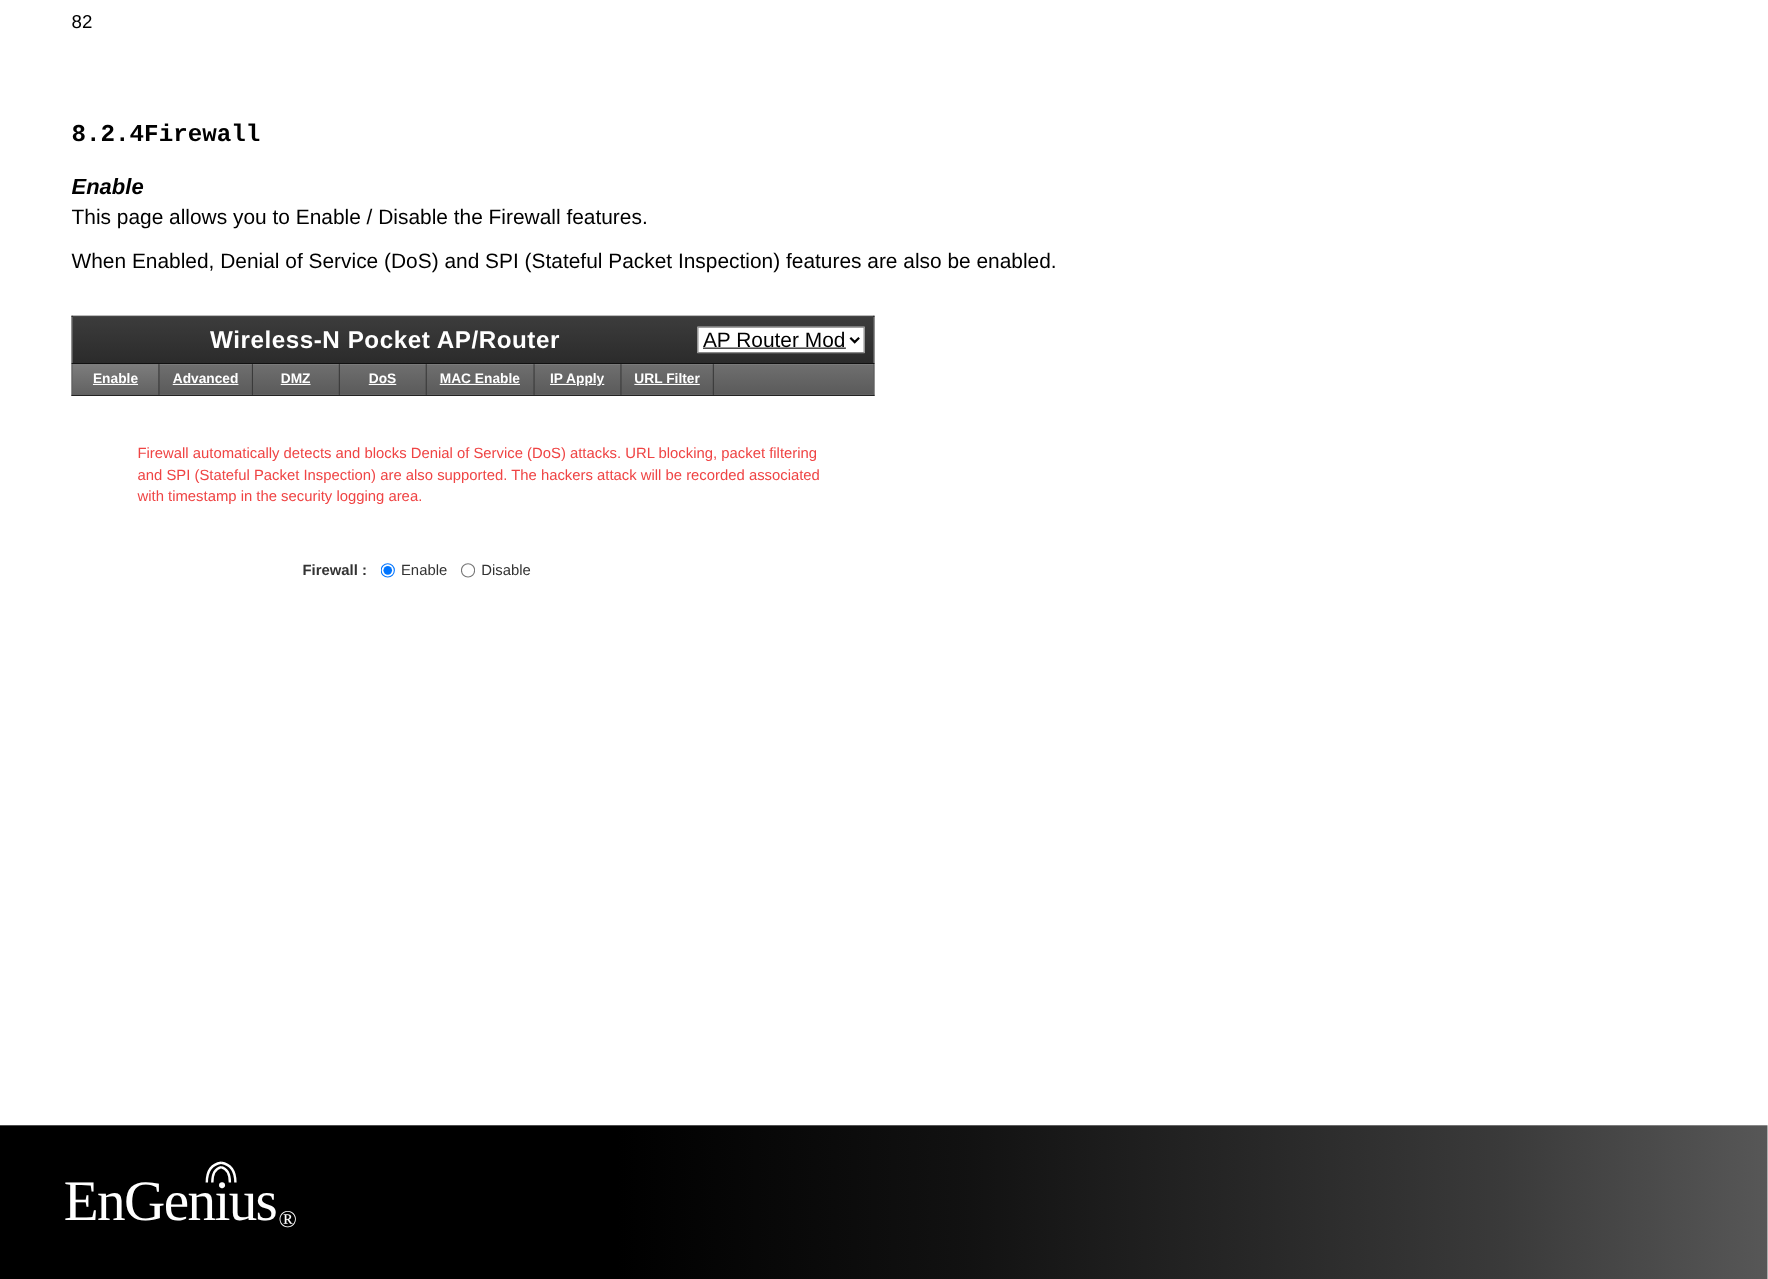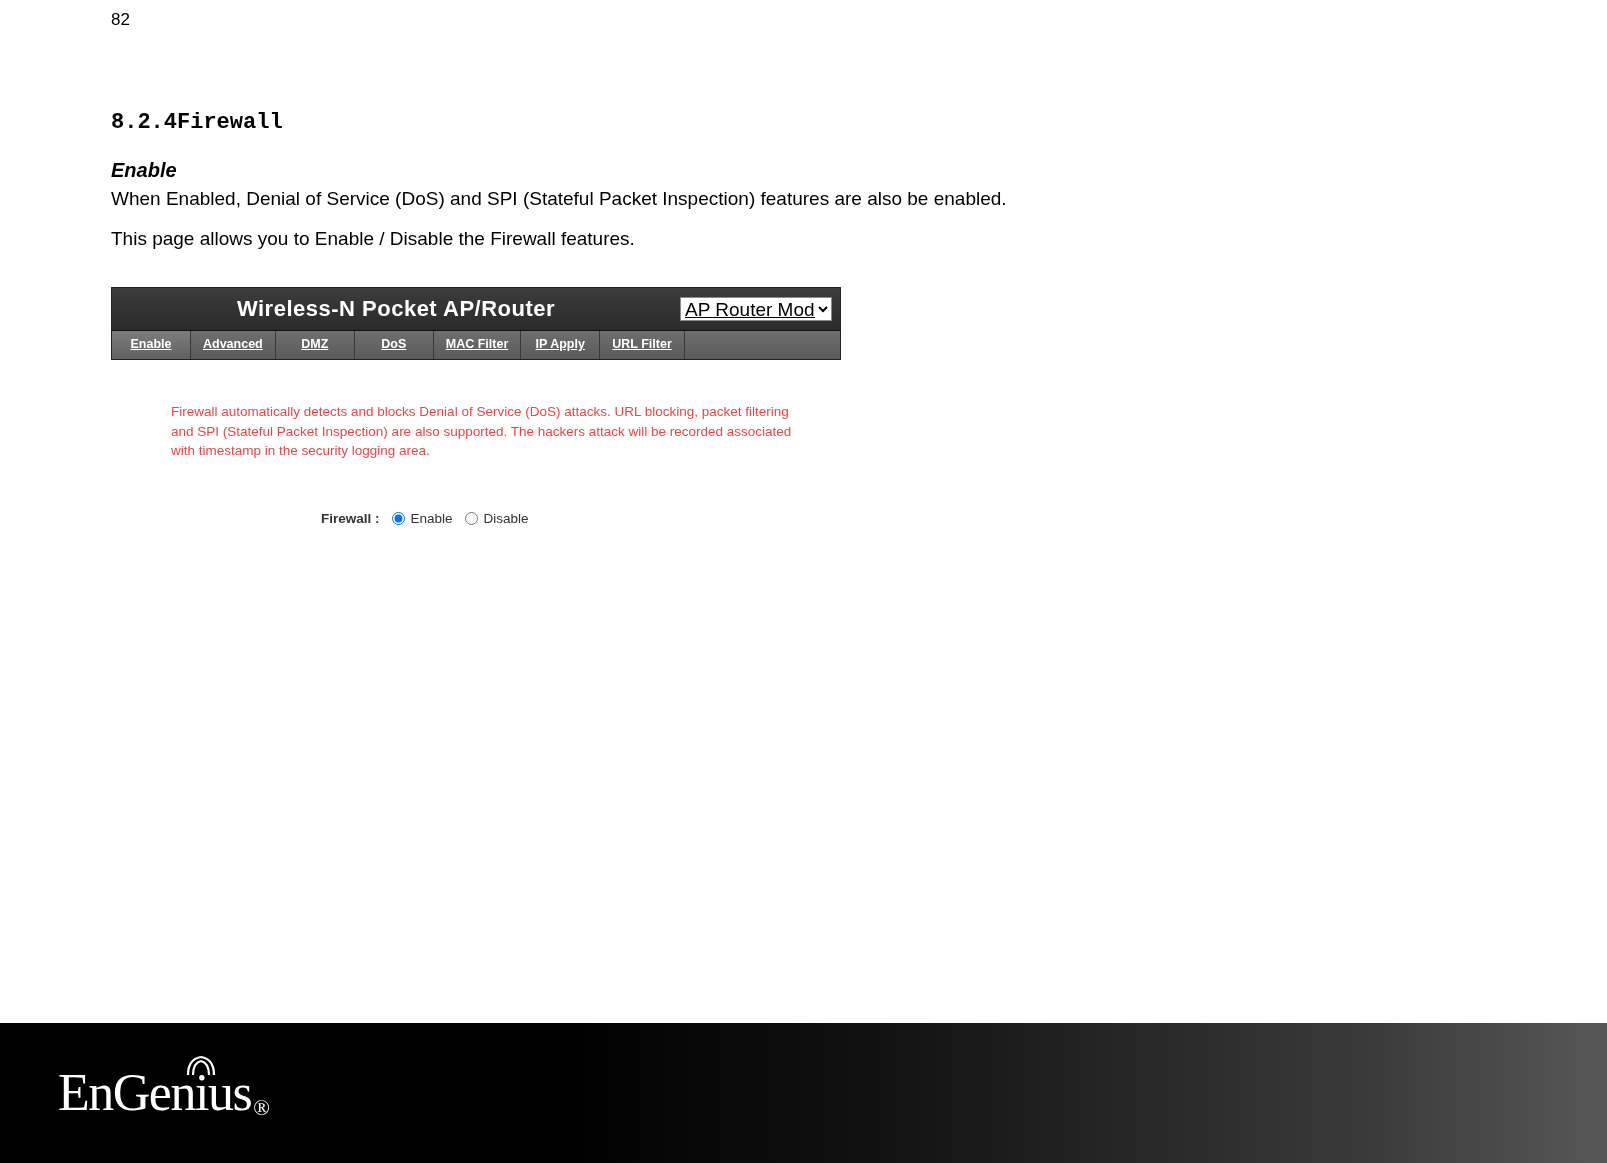--- a/index.html
+++ b/index.html
@@ -1,16 +1,16 @@
 <!DOCTYPE html>
 <html><head>
 <meta charset="utf-8">
 <style>
   html,body{margin:0;padding:0;background:#fff;font-family:Arial,Helvetica,sans-serif;color:#000;}
-  .page{width:1607px;height:1163px;position:relative;box-sizing:border-box;padding:10px 115px 0 111px;}
+  .page{width:1607px;height:1163px;position:relative;box-sizing:border-box;padding:10px 115px 0 65px;}
   .pgnum{font-size:17px;margin-bottom:80px;}
   .h-sec{font-size:22px;font-weight:bold;margin-bottom:24px;font-family:Liberation Mono, monospace;}
   .h-sec .num{letter-spacing:0;}
   .body-text{font-size:19px;line-height:1.35;margin:4px 0 14px 0;}
   .h-sub{font-size:20px;font-style:italic;font-weight:bold;margin:14px 0 4px 0;}
   .shot{margin-top:18px;width:730px;background:#fff;font-family:Verdana,Geneva,sans-serif;}
   .shot .topbar{display:flex;align-items:center;background:linear-gradient(#3c3c3c,#2b2b2b);height:42px;border:1px solid #222;border-bottom:1px solid #111;margin-top:36px;}
   .shot .topbar .title{flex:1;text-align:center;color:#fff;font-weight:bold;font-size:22px;letter-spacing:.5px;}
   .shot .topbar .mode-wrap{display:flex;align-items:center;padding-right:8px;}
   .shot .modesel{font-family:Arial,sans-serif;font-size:19px;height:24px;width:152px;background:#fff;border:1px solid #8a8a8a;box-shadow:inset 0 1px 0 #fff;text-decoration:underline;}
@@ -35,38 +35,38 @@
 
 <div class="page">
 
   <div class="pgnum">82</div>
 
   <div class="h-sec">
     <span class="num">8.2.4</span><span>Firewall</span>
   </div>
 
   <div class="h-sub">Enable</div>
+  <div class="body-text">This page allows you to Enable / Disable the Firewall features.</div>
   <div class="body-text">When Enabled, Denial of Service (DoS) and SPI (Stateful Packet Inspection) features are also be enabled.</div>
-  <div class="body-text">This page allows you to Enable / Disable the Firewall features.</div>
 
   <div class="shot">
     <div class="topbar">
       <div class="title">Wireless-N Pocket AP/Router</div>
       <div class="mode-wrap">
         <select class="modesel">
           <option>AP Router Mode</option>
         </select>
       </div>
     </div>
     <div class="tabs">
       <div class="tab sel">Enable</div>
       <div class="tab">Advanced</div>
       <div class="tab">DMZ</div>
       <div class="tab">DoS</div>
-      <div class="tab">MAC Filter</div>
+      <div class="tab">MAC Enable</div>
       <div class="tab">IP Apply</div>
       <div class="tab">URL Filter</div>
     </div>
     <div class="desc">Firewall automatically detects and blocks Denial of Service (DoS) attacks. URL blocking, packet filtering and SPI (Stateful Packet Inspection) are also supported. The hackers attack will be recorded associated with timestamp in the security logging area.</div>
     <div class="form-row">
       <span class="lbl">Firewall :</span>
       <label>
         <input type="radio" name="fw" checked="" style="">
         <span>Enable</span>
       </label>

